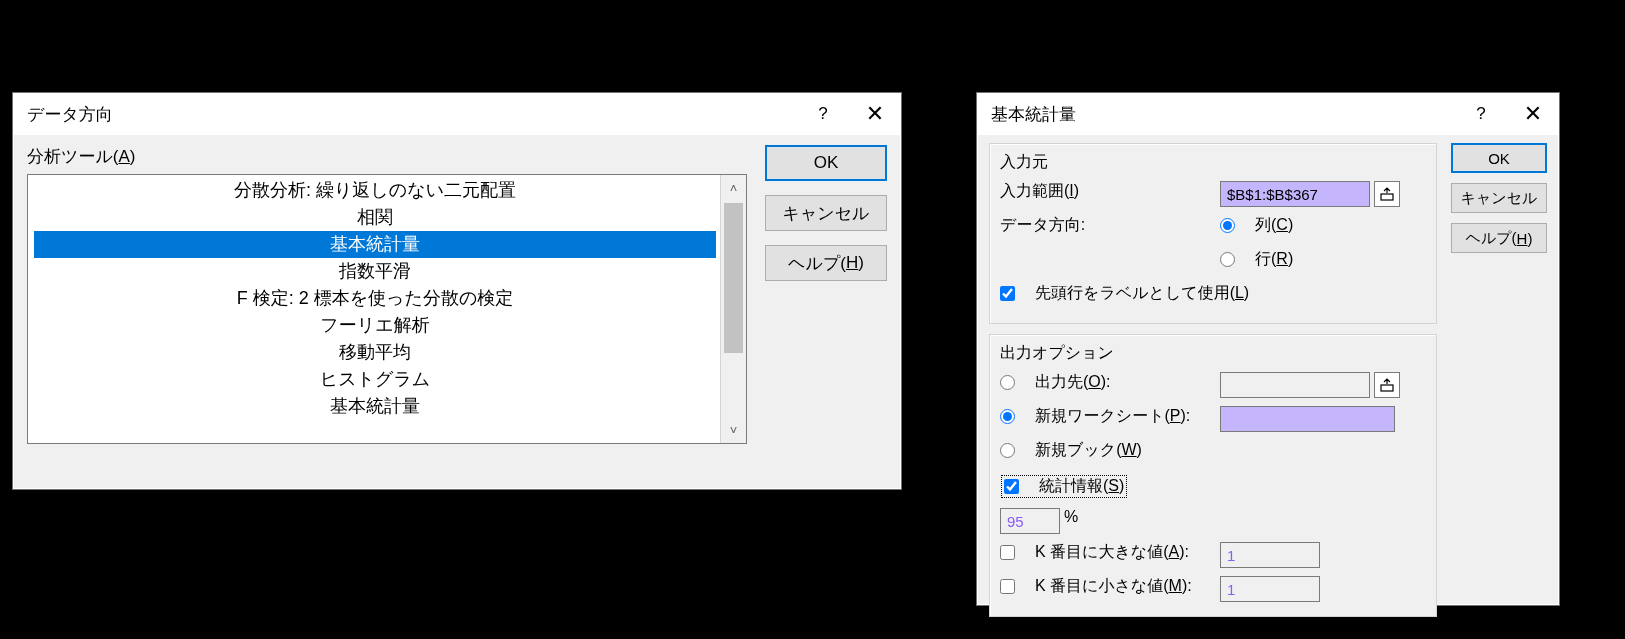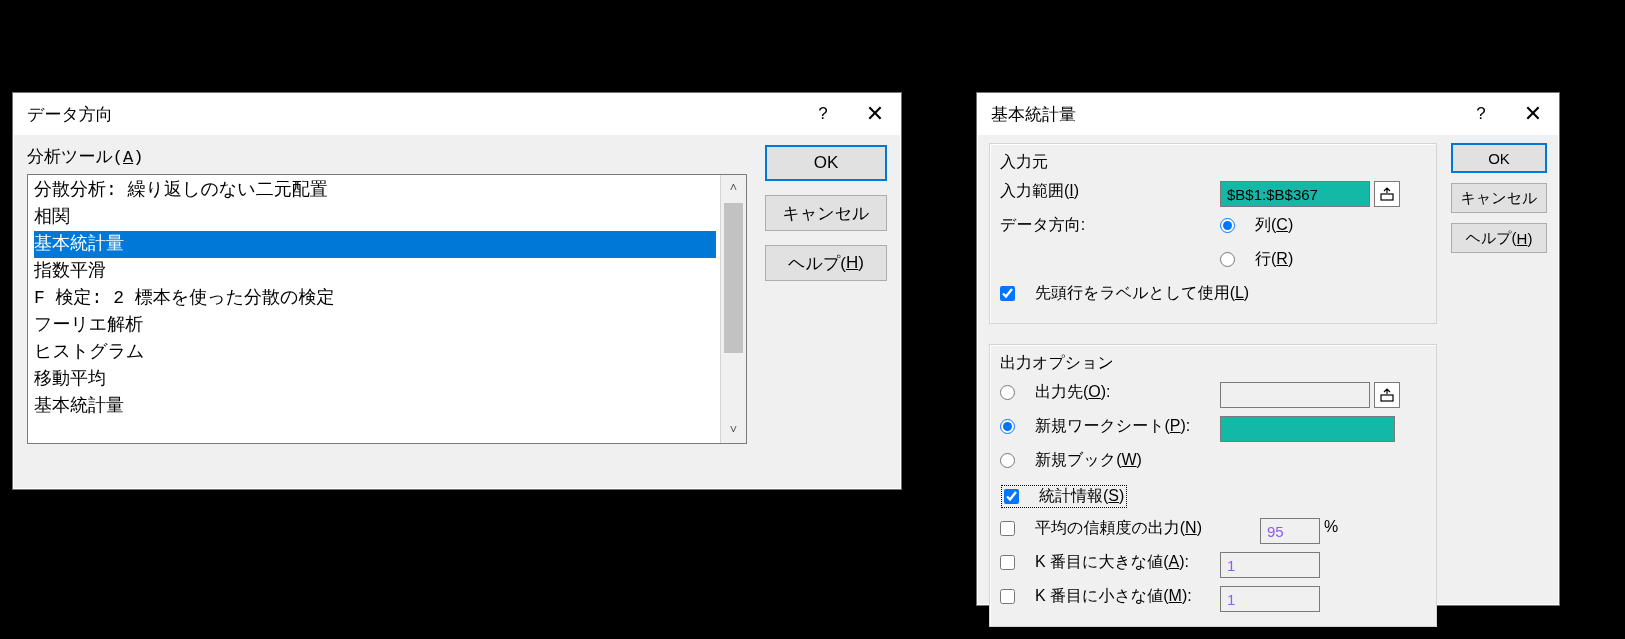--- a/index.html
+++ b/index.html
@@ -35,32 +35,32 @@
     align-items: center;
     justify-content: center;
     font-size: 17px;
   }
   .close-x {
     font-size: 22px;
     font-weight: 300;
     font-family: Arial, sans-serif;
   }
   .dlg-body { padding: 10px 14px 14px 14px; display: flex; }
-  .dlg-left { flex: 1; font-family: Liberation Mono, monospace; }
+  .dlg-left { flex: 1; }
   .dlg-right { width: 140px; padding-left: 18px; display: flex; flex-direction: column; gap: 14px; }
   .label-line { font-size: 17px; margin-bottom: 6px; }
   .ul { text-decoration: underline; }
   .listbox {
     background: #fff;
     border: 1px solid #7a7a7a;
     height: 270px;
     position: relative;
     overflow: hidden;
   }
-  .list-inner { position: absolute; left: 6px; top: 2px; right: 30px; }
+  .list-inner { position: absolute; left: 6px; top: 2px; right: 30px; text-align: center; }
   .list-item { font-size: 18px; line-height: 27px; white-space: nowrap; }
   .list-item.selected { background: #0078d7; color: #fff; }
   .scrollbar {
     position: absolute;
     right: 0; top: 0; bottom: 0;
     width: 26px;
     background: #f0f0f0;
     border-left: 1px solid #d4d4d4;
   }
   .scroll-arrow {
@@ -91,21 +91,21 @@
 
   
   .d2-body { padding: 8px 12px 14px 12px; display: flex; }
   .d2-left { flex: 1; }
   .d2-right { width: 110px; padding-left: 14px; display: flex; flex-direction: column; gap: 10px; }
   .group-title { font-size: 16px; margin: 2px 0 8px 0; }
   .row { display: flex; align-items: flex-start; margin-bottom: 8px; min-height: 26px; }
   .row .lbl { width: 220px; font-size: 16px; }
   .row .lbl-sm { font-size: 16px; padding-left: 4px; }
   .txt {
-    background: #14b8a6;
+    background: #c4b5fd;
     border: 1px solid #7a7a7a;
     height: 26px;
     font-size: 15px;
     padding: 0 6px;
   }
   .txt.disabled { background: #f0f0f0; color: #8b5cf6; }
   .range-pick {
     width: 26px; height: 26px;
     background: #fff;
     border: 1px solid #7a7a7a;
@@ -127,21 +127,21 @@
     border: 1px solid #adadad;
     height: 30px;
     font-size: 15px;
     display: flex; align-items: center; justify-content: center;
   }
   .btn2.default { border: 2px solid #0078d7; }
   .dotted { outline: 1px dotted #000; outline-offset: -2px; }
   .group-box {
     border: 1px solid #d4d4d4;
     padding: 6px 10px 6px 10px;
-    margin-bottom: 20px;
+    margin-bottom: 10px;
     background: #f0f0f0;
     box-shadow: inset 1px 1px 0 #fff;
   }
 </style>
 </head>
 <body>
 
 <div class="dialog" style="left:12px; top:92px; width:890px; height:398px;">
   <div class="titlebar">
     <div class="title-text">データ方向</div>
@@ -156,22 +156,22 @@
         <span>分析ツール(</span><span class="ul">A</span><span>)</span>
       </div>
       <div class="listbox">
         <div class="list-inner" id="list-inner">
             <div class="list-item">分散分析: 繰り返しのない二元配置</div>
             <div class="list-item">相関</div>
             <div class="list-item selected">基本統計量</div>
             <div class="list-item">指数平滑</div>
             <div class="list-item">F 検定:  2 標本を使った分散の検定</div>
             <div class="list-item">フーリエ解析</div>
+            <div class="list-item">移動平均</div>
             <div class="list-item">ヒストグラム</div>
-            <div class="list-item">移動平均</div>
             <div class="list-item">基本統計量</div>
           </div>
         <div class="scrollbar">
           <div class="scroll-arrow">˄</div>
           <div class="scroll-thumb"></div>
           <div class="scroll-arrow" style="position:absolute;bottom:0;left:0;right:0;">˅</div>
         </div>
       </div>
     </div>
     <div class="dlg-right">
@@ -262,24 +262,20 @@
           </label>
         </div>
 
         <div class="row">
           <label class="check dotted" style="padding:2px 4px;">
             <input type="checkbox" checked="" style="">
             <span><span>統計情報(</span><span class="ul">S</span><span>)</span></span>
           </label>
         </div>
         <div class="row">
-          <label class="check" style="width:260px;">
-            <input type="checkbox" style="">
-            <span><span>平均の信頼度の出力(</span><span class="ul">N</span><span>)</span></span>
-          </label>
           <input class="txt disabled" style="width: 60px;" disabled="" value="95">
           <span class="lbl-sm">%</span>
         </div>
         <div class="row">
           <label class="check" style="width:220px;">
             <input type="checkbox" style="">
             <span><span>K 番目に大きな値(</span><span class="ul">A</span><span>):</span></span>
           </label>
           <input class="txt disabled" style="width: 100px;" disabled="" value="1">
         </div>

